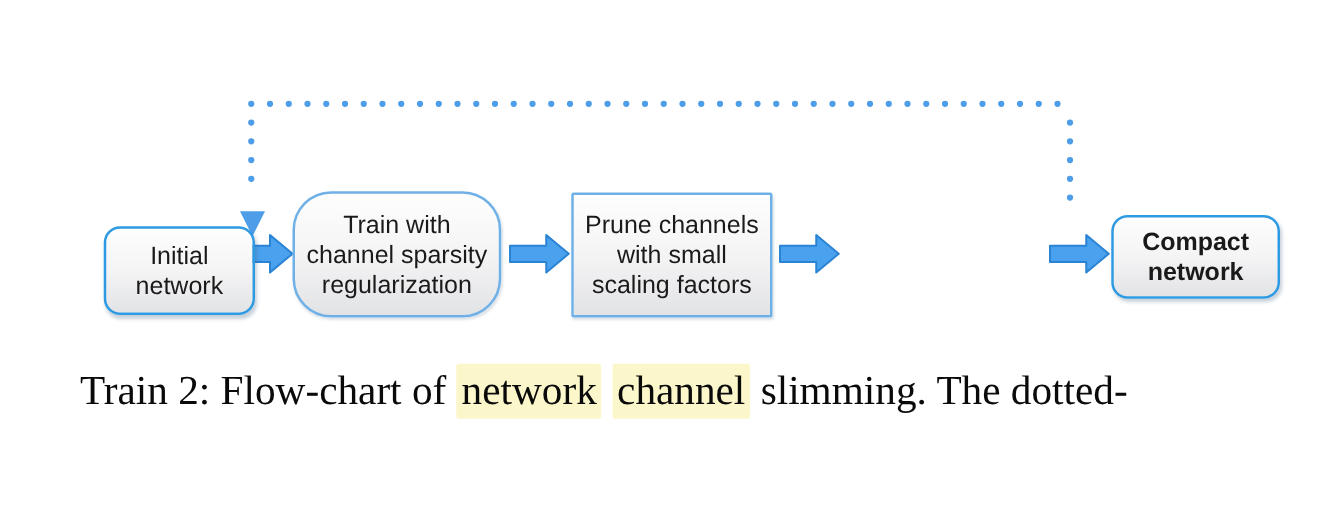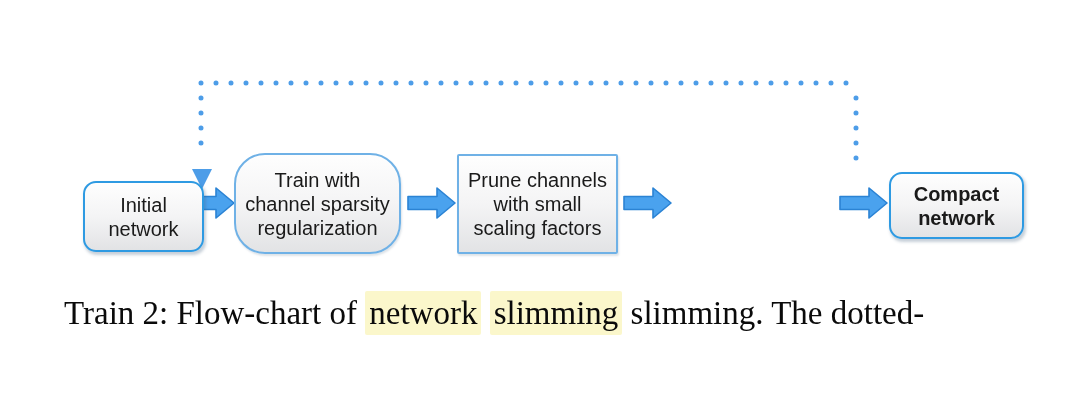--- a/index.html
+++ b/index.html
@@ -104,16 +104,16 @@
 scaling factors</span>
   </div>
 
 
   <div id="box-5" class="flow-box rounded">
     <span class="label">Compact
 network</span>
   </div>
 
   <div id="caption">
-    <span class="cap-line"><span>Train 2: Flow-chart of </span><span class="hl">network</span><span> </span><span class="hl">slimming</span><span> slimming. The dotted-</span></span>
+    <span class="cap-line"><span>Train 2: Flow-chart of </span><span class="hl">network</span><span> </span><span class="hl">channel</span><span> slimming. The dotted-</span></span>
   </div>
 
 </div>
 
 </body></html>

